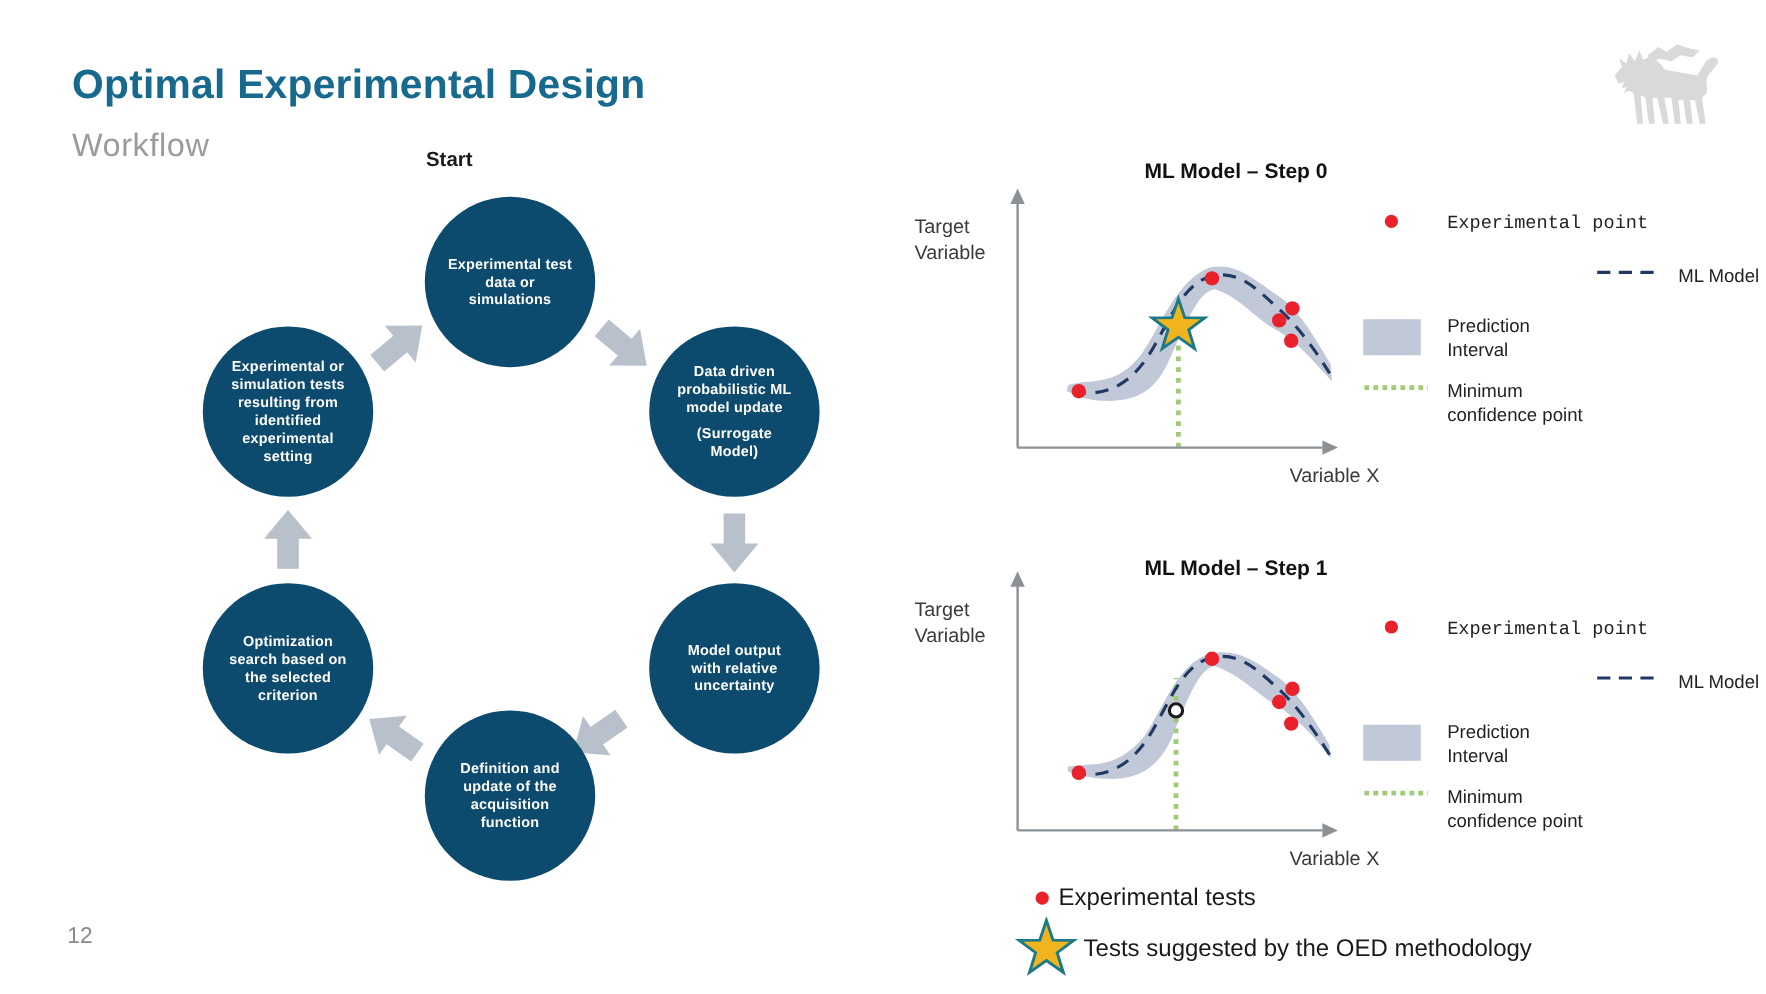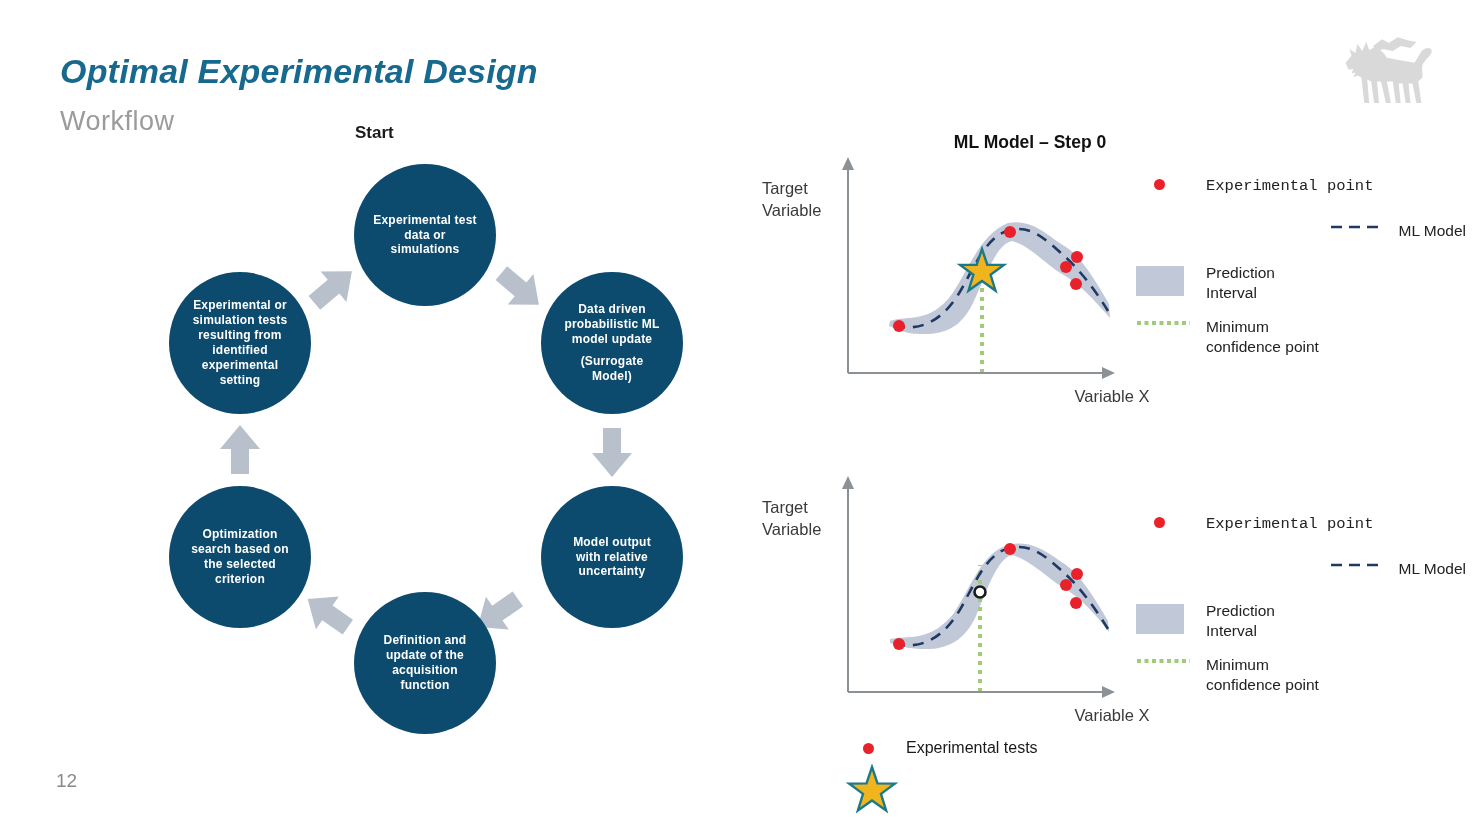--- a/index.html
+++ b/index.html
@@ -3,21 +3,21 @@
 <meta charset="utf-8">
 <style>
   html,body{margin:0;padding:0;}
   body{
     width:1472px;height:828px;position:relative;background:#ffffff;overflow:hidden;
     font-family:"Liberation Sans","DejaVu Sans",sans-serif;
   }
   .abs{position:absolute;}
 
   
-  .slide-title{left:60px;top:52px;font-size:34px;font-weight:700;color:#17698e;letter-spacing:.2px;font-style:italic;}
+  .slide-title{left:60px;top:52px;font-size:34px;font-weight:700;color:#17698e;letter-spacing:.2px;}
   .slide-subtitle{left:60px;top:106px;font-size:27px;font-weight:400;color:#9b9b9b;letter-spacing:.5px;}
   .page-number{left:56px;top:770px;font-size:19px;color:#8a8a8a;}
   .eni-logo{left:1322px;top:30px;width:118px;height:94px;}
 
   
   .start-label{left:355px;top:123px;width:140px;font-size:17px;font-weight:700;color:#1a1a1a;}
   .wf-circle{
     width:142px;height:142px;border-radius:50%;background:#0c4a6e;
     display:flex;flex-direction:column;align-items:center;justify-content:center;
     text-align:center;color:#ffffff;font-weight:700;font-size:12px;line-height:1.24;
@@ -53,21 +53,21 @@
   .legend-label{font-size:15.5px;color:#222222;line-height:1.32;white-space:pre-line;padding-left:12px;}
   .dot{width:11px;height:11px;border-radius:50%;background:#e8212b;}
   .legend-icon .dot{margin-left:18px;}
   .pi-swatch{width:48px;height:30px;background:#c1c9d8;}
 
   
   .footer-legend{left:845px;top:736px;}
   .fl-row1{display:flex;align-items:center;height:24px;padding-left:18px;}
   .fl-row1 .dot{margin-right:8px;}
   .fl-row2{display:flex;align-items:center;margin-top:4px;}
-  .fl-text{font-size:16px;color:#1a1a1a;margin-left:24px;}
+  .fl-text{font-size:20px;color:#1a1a1a;}
   .fl-star{width:54px;height:54px;flex:0 0 54px;margin-right:4px;}
 </style>
 </head>
 <body>
 
 <div class="abs slide-title">Optimal Experimental Design</div>
 <div class="abs slide-subtitle">Workflow</div>
 <div class="abs page-number">12</div>
 
 <svg class="abs eni-logo" viewBox="0 0 120 95" aria-hidden="true">
@@ -140,20 +140,21 @@
       <circle cx="327" cy="127" r="6" fill="#e8212b"></circle>
       <circle cx="316" cy="137" r="6" fill="#e8212b"></circle>
       <circle cx="326" cy="154" r="6" fill="#e8212b"></circle>
       <g transform="translate(232,142)">
       <polygon points="0,-23 5.3,-7.3 21.9,-7.1 8.6,2.8 13.5,18.6 0,9 -13.5,18.6 -8.6,2.8 -21.9,-7.1 -5.3,-7.3" fill="#f0b41e" stroke="#1b7a87" stroke-width="2.4" stroke-linejoin="miter"></polygon>
     </g>
     </svg>
 </div>
 
 <div class="abs plot plot-1">
+  <div class="plot-title">ML Model – Step 1</div>
   <svg id="plot-svg-1" class="plot-svg" width="450" height="300">
     <path fill="#c1c9d8" d="M140,190 C158,186 180,194 204,164 C220,140 232,103 258,96 C282,90 298,104 316,116 C330,126 344,148 358,172 L359,183 C344,163 330,149 314,139 C298,130 282,112 262,106 C248,109 238,138 226,167 C214,193 196,201 172,200 C158,200 147,196 140,194 Z"></path>
     <line stroke="#a2cb77" stroke-width="4" stroke-dasharray="4 5" x1="230" x2="230" y1="243" y2="116"></line>
     <path fill="none" stroke="#1f3864" stroke-width="2.6" stroke-dasharray="11 8" d="M144,195 C164,199 186,196 206,167 C222,143 234,104 260,99 C282,94 296,108 312,122 C326,134 342,154 358,180"></path>
 
     <line x1="98" y1="243" x2="98" y2="38" stroke="#8c9196" stroke-width="2"></line>
     <polygon points="92,40 98,27 104,40" fill="#8c9196"></polygon>
     <line x1="98" y1="243" x2="352" y2="243" stroke="#8c9196" stroke-width="2"></line>
     <polygon points="352,237 365,243 352,249" fill="#8c9196"></polygon>
     <text x="12" y="64" font-size="16.5" fill="#3a3a3a">Target</text>
@@ -237,14 +238,15 @@
 
 <div class="abs footer-legend">
   <div class="fl-row1">
     <span class="dot"></span>
     <span class="fl-text">Experimental tests</span>
   </div>
   <div class="fl-row2">
     <svg class="fl-star" viewBox="-27 -27 54 54">
       <polygon points="0,-24 5.5,-7.6 22.8,-7.4 9,2.9 14.1,19.4 0,9.4 -14.1,19.4 -9,2.9 -22.8,-7.4 -5.5,-7.6" fill="#f0b41e" stroke="#1b7a87" stroke-width="2.4"></polygon>
     </svg>
+    <span class="fl-text">Tests suggested by the OED methodology</span>
   </div>
 </div>
 
 </body></html>

